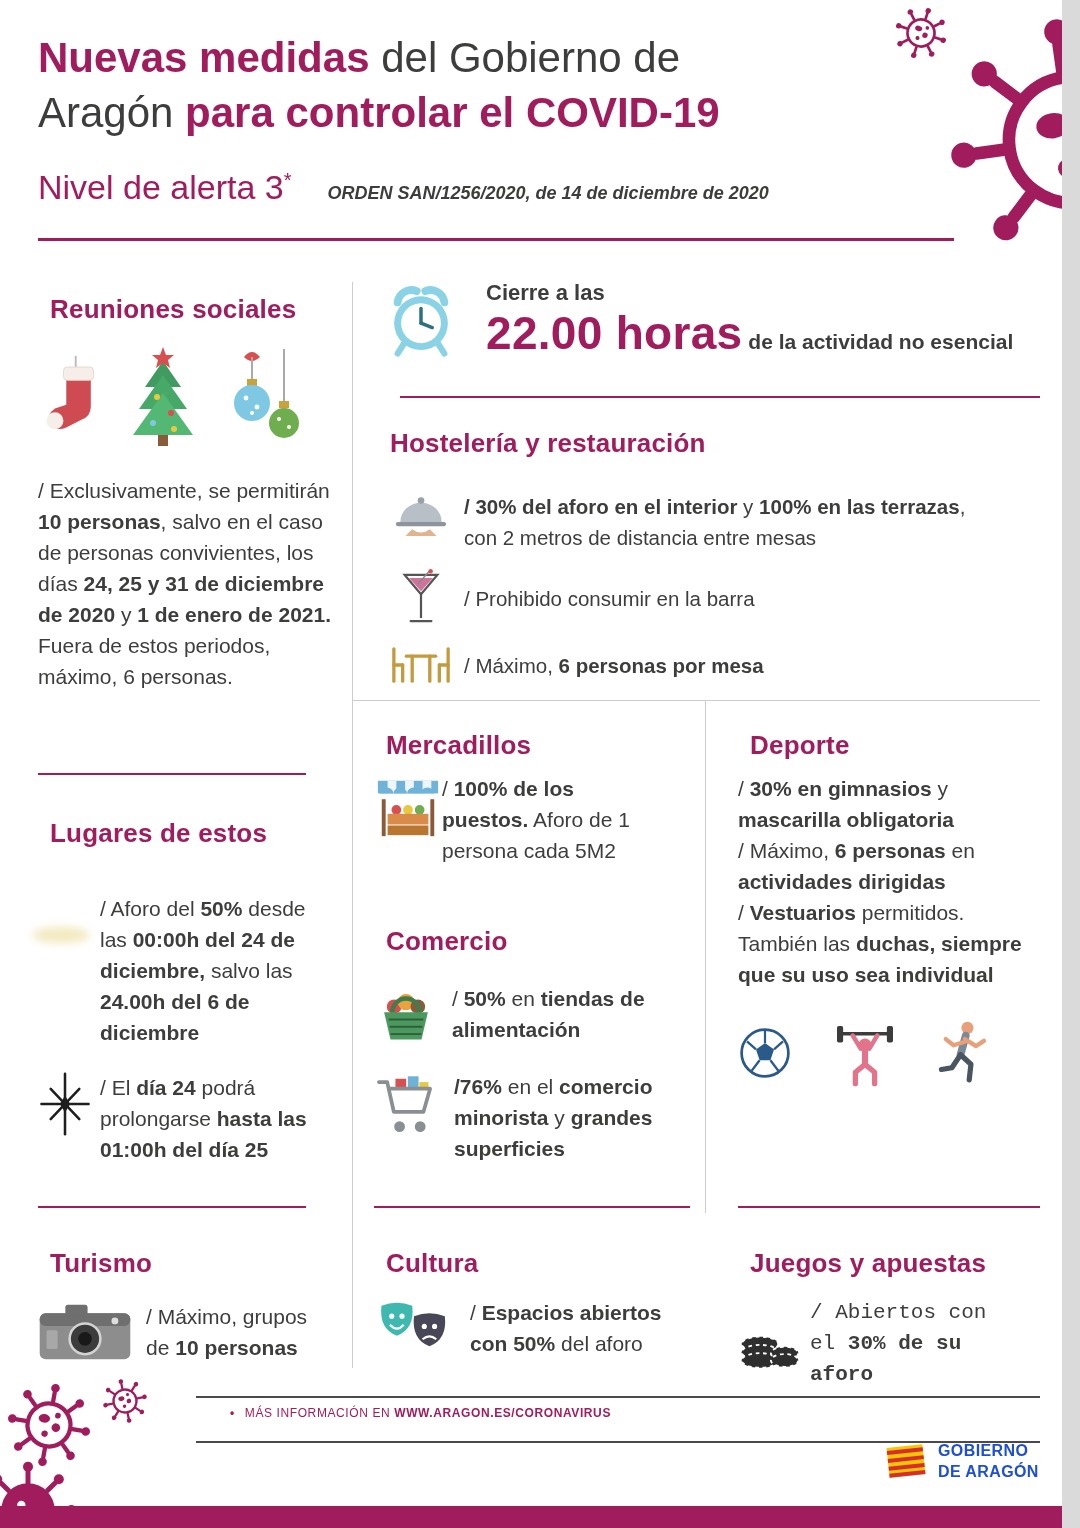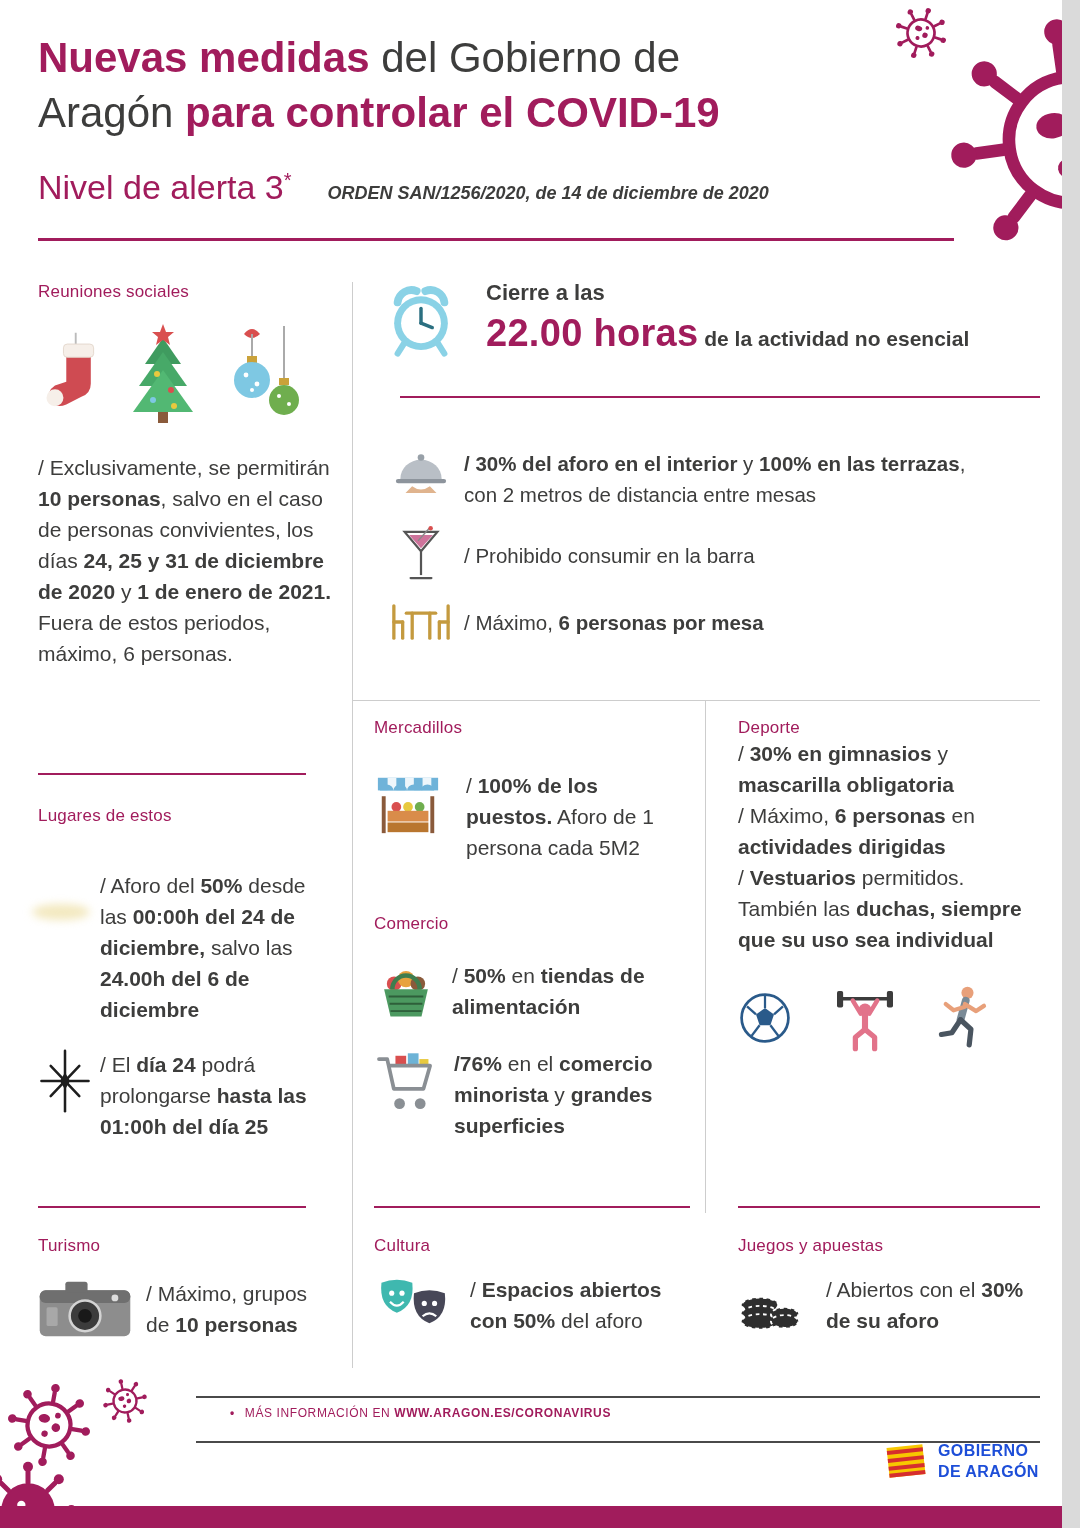--- a/index.html
+++ b/index.html
@@ -5,21 +5,21 @@
   :root { --accent:#a11c5c; --text:#3d3d3c; }
   * { box-sizing:border-box; }
   body { margin:0; background:#fff; }
   .page {
     position:relative; width:1080px; height:1528px; background:#fff;
     overflow:hidden; font-family:"Liberation Sans","DejaVu Sans",sans-serif;
     color:var(--text);
   }
   .seg-b { font-weight:700; }
   .seg-c { color:var(--accent); }
-  .seg-big { font-size:38px; line-height:38px; letter-spacing:.3px; }
+  .seg-big { font-size:46px; line-height:38px; letter-spacing:.3px; }
 
   
   #header-title { position:absolute; left:38px; top:30px; font-size:42px; line-height:55px; }
   #alert-row { position:absolute; left:38px; top:168px; display:flex; align-items:baseline; gap:36px; }
   #alert-level { font-size:34px; color:var(--accent); }
   #alert-sup { font-size:20px; color:var(--accent); }
   #order-ref { font-size:18px; font-style:italic; font-weight:700; color:var(--text); }
   #header-rule { left:38px; top:238px; width:916px; height:3px; }
 
   
@@ -28,21 +28,21 @@
   #vline-main { left:352px; top:282px; width:1px; height:1086px; }
   #hline-mid  { left:352px; top:700px; width:688px; height:1px; }
   #vline-mid  { left:705px; top:701px; width:1px; height:512px; }
   #rule-left-1 { left:38px; top:773px; width:268px; }
   #rule-left-2 { left:38px; top:1206px; width:268px; }
   #rule-mid    { left:374px; top:1206px; width:316px; }
   #rule-right  { left:738px; top:1206px; width:302px; }
   #rule-cierre { left:400px; top:396px; width:640px; }
 
   .sec { position:absolute; }
-  .sec-title { font-size:17px; font-weight:400; color:var(--accent); margin:0; letter-spacing:.2px; }
+  .sec-title { font-size:26px; font-weight:700; color:var(--accent); margin:12px; letter-spacing:.2px; }
   .txt { font-size:21px; line-height:31px; color:var(--text); }
 
   
   #sec-reuniones { left:38px; top:282px; width:296px; }
   .xmas-row { display:flex; align-items:flex-end; gap:18px; margin-top:16px; height:108px; }
   #sec-reuniones .txt { margin-top:26px; }
 
   #sec-culto { left:38px; top:806px; width:300px; }
   .culto-item { display:flex; margin-top:24px; }
   .culto-item.first { margin-top:44px; }
@@ -61,36 +61,36 @@
 
   
   #sec-hosteleria { left:378px; top:416px; width:664px; }
   .host-row { display:flex; margin-top:16px; align-items:center; }
   .host-row.first { margin-top:32px; align-items:flex-start; }
   .host-row .ic { width:86px; flex:0 0 86px; display:flex; justify-content:center; }
   .host-row .txt { font-size:20.5px; }
 
   
   #sec-mercadillos { left:374px; top:718px; width:312px; }
-  .m-row { display:flex; gap:0; margin-top:32px;justify-content:space-between; }
+  .m-row { display:flex; gap:0; margin-top:12px; }
   .m-row .txt { width:220px; }
   #sec-comercio { left:374px; top:914px; width:312px; }
   .co-row { display:flex; gap:14px; margin-top:26px; align-items:flex-start; }
   .co-row .txt { width:224px; }
   #sec-cultura { left:374px; top:1236px; width:322px; }
   .cu-row { display:flex; gap:16px; margin-top:18px; align-items:flex-end; }
   .cu-row .txt { width:214px; }
 
   
   #sec-deporte { left:738px; top:718px; width:302px; }
   .d-item { margin-top:22px; }
   .d-item.first { margin-top:30px; }
   .sport-row { display:flex; gap:42px; margin-top:28px; align-items:center; }
   #sec-juegos { left:738px; top:1236px; width:302px; }
-  .j-row { display:flex; gap:24px; margin-top:18px; align-items:center; }
+  .j-row { display:flex; gap:8px; margin-top:18px; align-items:center;font-family:Liberation Mono, monospace; }
   .j-row .txt { width:208px; }
 
   
   #frule-top, #frule-bottom { position:absolute; left:196px; width:844px; height:2px; background:#4a4a4a; }
   #frule-top { top:1396px; } #frule-bottom { top:1441px; }
   #footer-info { position:absolute; left:230px; top:1406px; font-size:12px; letter-spacing:.6px; color:var(--accent); }
   #footer-info .gap { display:inline-block; width:10px; }
   #logo { position:absolute; left:884px; top:1440px; display:flex; gap:10px; align-items:center; }
   #logo-text { font-size:16px; font-weight:700; line-height:21px; color:#1d4ed8; letter-spacing:.4px; }
   #bottom-bar { position:absolute; left:0; top:1506px; width:1062px; height:22px; background:var(--accent); }
@@ -315,20 +315,21 @@
       <line x1="45" y1="52" x2="45" y2="35" stroke="#2b6f80" stroke-width="4" stroke-linecap="round"></line>
       <line x1="45" y1="52" x2="58" y2="57" stroke="#2b6f80" stroke-width="4" stroke-linecap="round"></line>
     </svg>
     <div>
       <div class="cierre-l1"><span class="seg-b">Cierre a las</span></div>
       <div class="cierre-l2"><span class="seg-b seg-c seg-big">22.00 horas</span><span class="seg-b">  de la actividad no esencial</span></div>
     </div>
   </div>
 
   <div id="sec-hosteleria" class="sec">
+    <h2 class="sec-title">Hostelería y restauración</h2>
     <div class="host-row first">
       <div class="ic">
         <svg width="62" height="50" viewBox="0 0 84 64">
           <path d="M14 40 a28 26 0 0 1 56 0 z" fill="#b9bfc6"></path>
           <circle cx="42" cy="11" r="4.5" fill="#98a0a8"></circle>
           <rect x="8" y="40" width="68" height="6" rx="3" fill="#8d949c"></rect>
           <path d="M30 50 q12 9 24 0 l9 9 H21 z" fill="#e0b48e"></path>
         </svg>
       </div>
       <p class="txt" style="margin:0"><span class="seg-b">/ 30% del aforo en el interior</span><span> y </span><span class="seg-b">100% en las terrazas</span><span>,</span><br><span>con 2 metros de distancia entre mesas</span></p>

